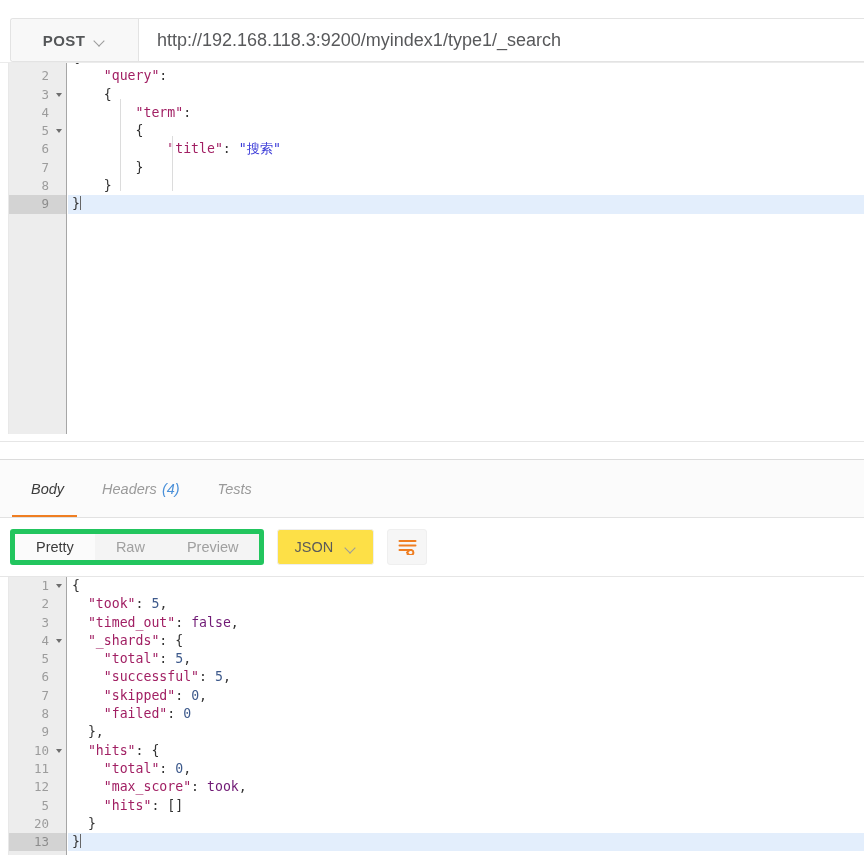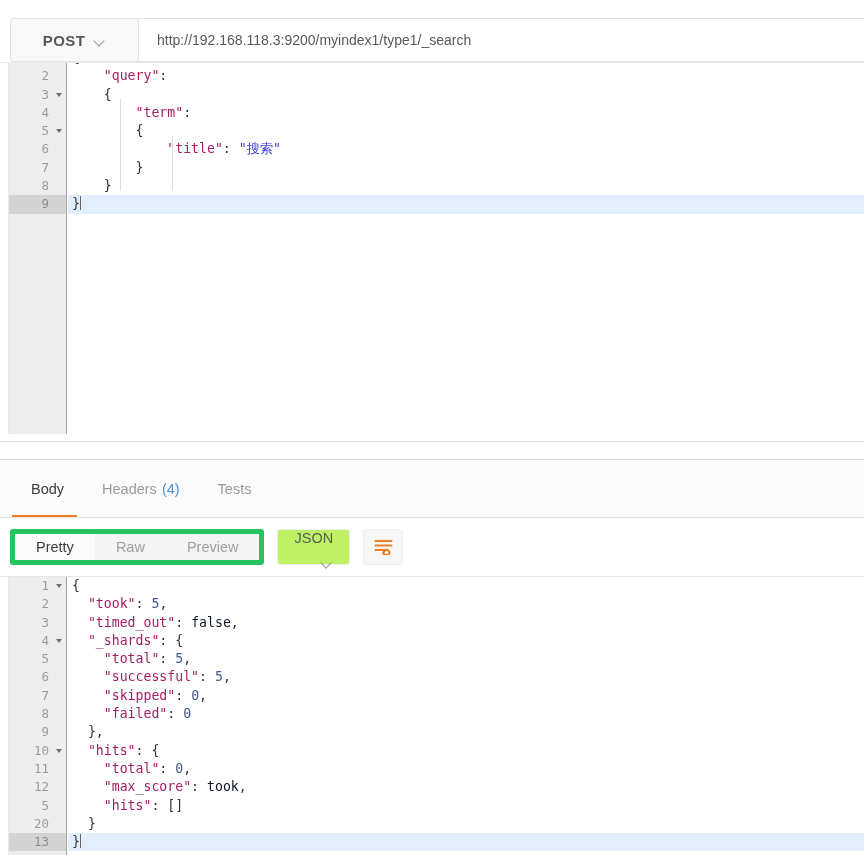--- a/index.html
+++ b/index.html
@@ -58,21 +58,21 @@
     width: 7px; height: 7px;
     border-right: 1.6px solid #9b9b9b;
     border-bottom: 1.6px solid #9b9b9b;
     transform: rotate(45deg);
   }
   .url-input {
     flex: 1 1 auto;
     display: flex;
     align-items: center;
     padding-left: 18px;
-    font-size: 14px;
+    font-size: 18px;
     color: #58595b;
     background: #ffffff;
     overflow: hidden;
     white-space: nowrap;
     cursor: text;
   }
 
   
   .req-editor {
     position: absolute;
@@ -130,21 +130,21 @@
     white-space: pre;
     color: #333333;
     padding-left: 4px;
   }
   .code-line.active-row {
     background: #e3eefc;
   }
   .k { color: #a11f63; }
   .s { color: #3a3ad8; }
   .n { color: #3e5a8c; }
-  .lit { color: #0f172a; }
+  .lit { color: #701a75; }
   .p { color: #333333; }
 
   .caret {
     display: inline-block;
     width: 1px;
     height: 14px;
     background: #666;
     vertical-align: -2px;
   }
 
@@ -170,20 +170,21 @@
   }
 
   
   .resp-tabs {
     position: absolute;
     left: 0; top: 460px;
     width: 768px; height: 58px;
     display: flex;
     align-items: flex-start;
     padding-left: 12px;
+    font-style: italic;
   }
   .rtab {
     position: relative;
     height: 58px;
     display: flex;
     align-items: center;
     padding: 0 19px;
     font-size: 14.5px;
     color: #9a9a9a;
     cursor: pointer;
@@ -227,31 +228,30 @@
     display: flex;
     align-items: center;
     padding: 0 21px;
     font-size: 14.5px;
     color: #a0a0a0;
     cursor: pointer;
   }
   .seg.active { color: #3b3b3b; background: #fbfbfb; }
   .type-select {
     display: flex;
-    align-items: flex-end;
+    align-items: center;
     gap: 13px;
     height: 36px;
     padding: 0 16px;
-    background: #bef264;
+    background: #fde047;
     border: 1px solid #eeeeee;
     border-radius: 3px;
     font-size: 14.5px;
     color: #5a5a5a;
     cursor: pointer;
-    flex-direction: column;
   }
   .wrap-btn {
     width: 40px; height: 36px;
     background: #f6f6f6;
     border: 1px solid #efefef;
     border-radius: 3px;
     display: flex;
     align-items: center;
     justify-content: center;
     cursor: pointer;

